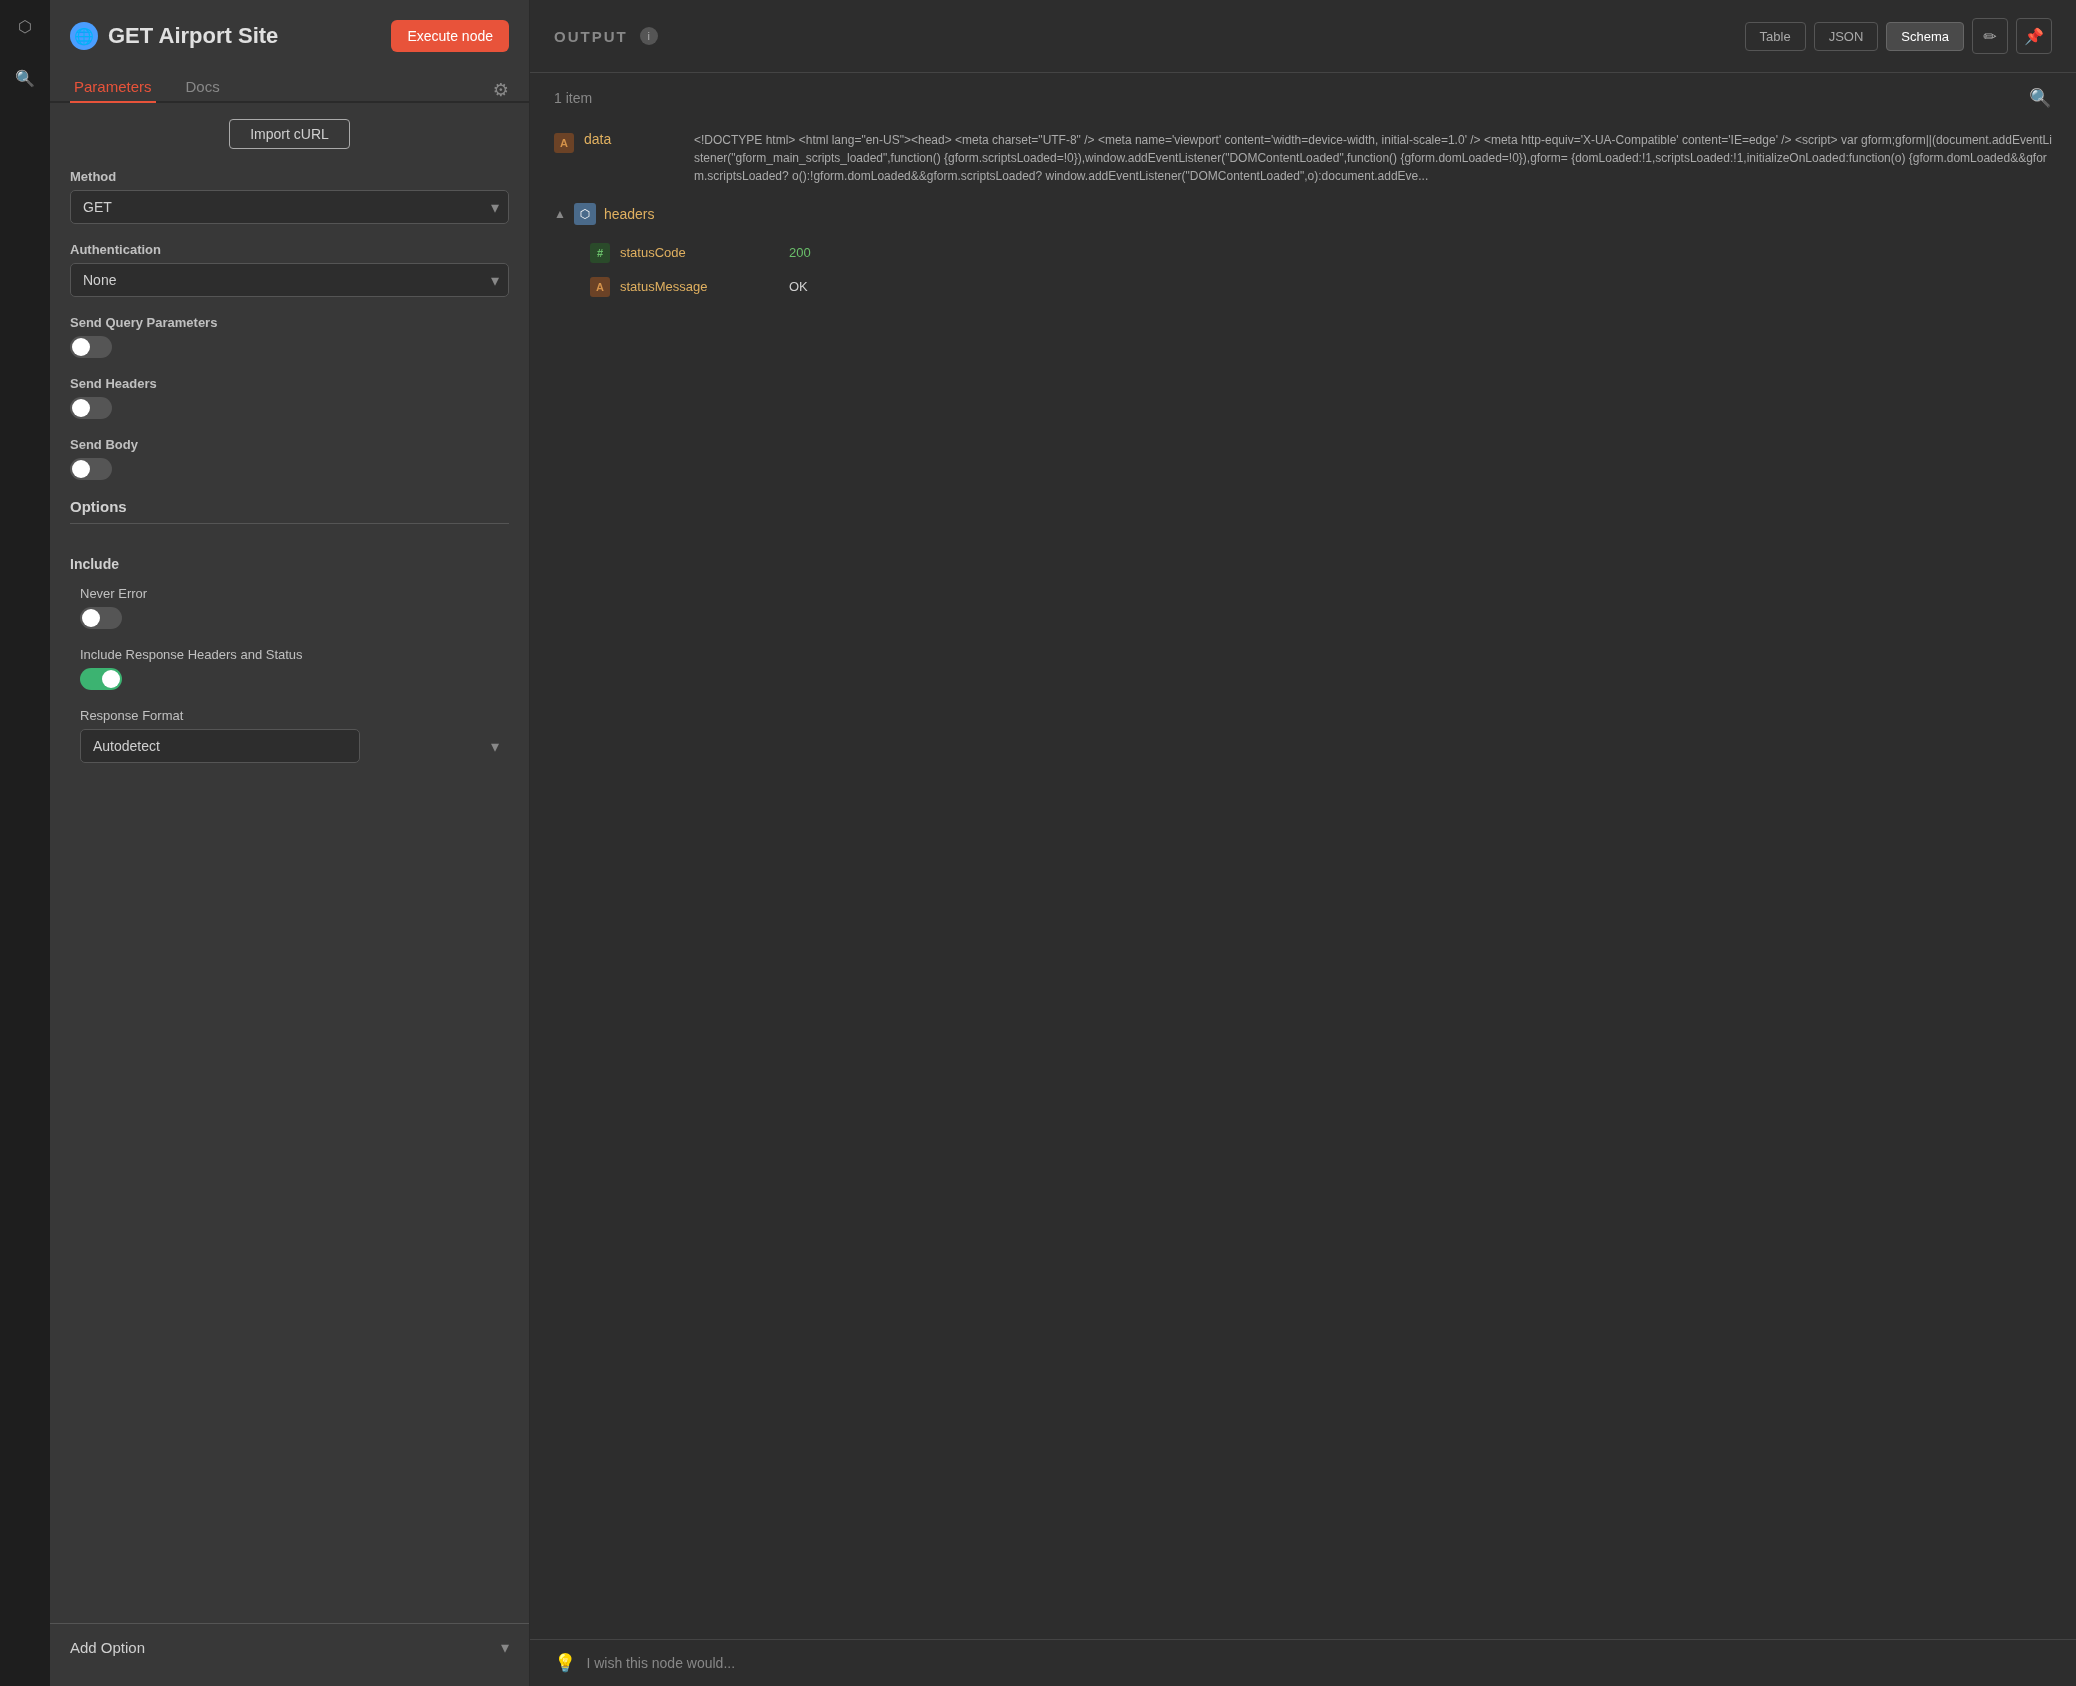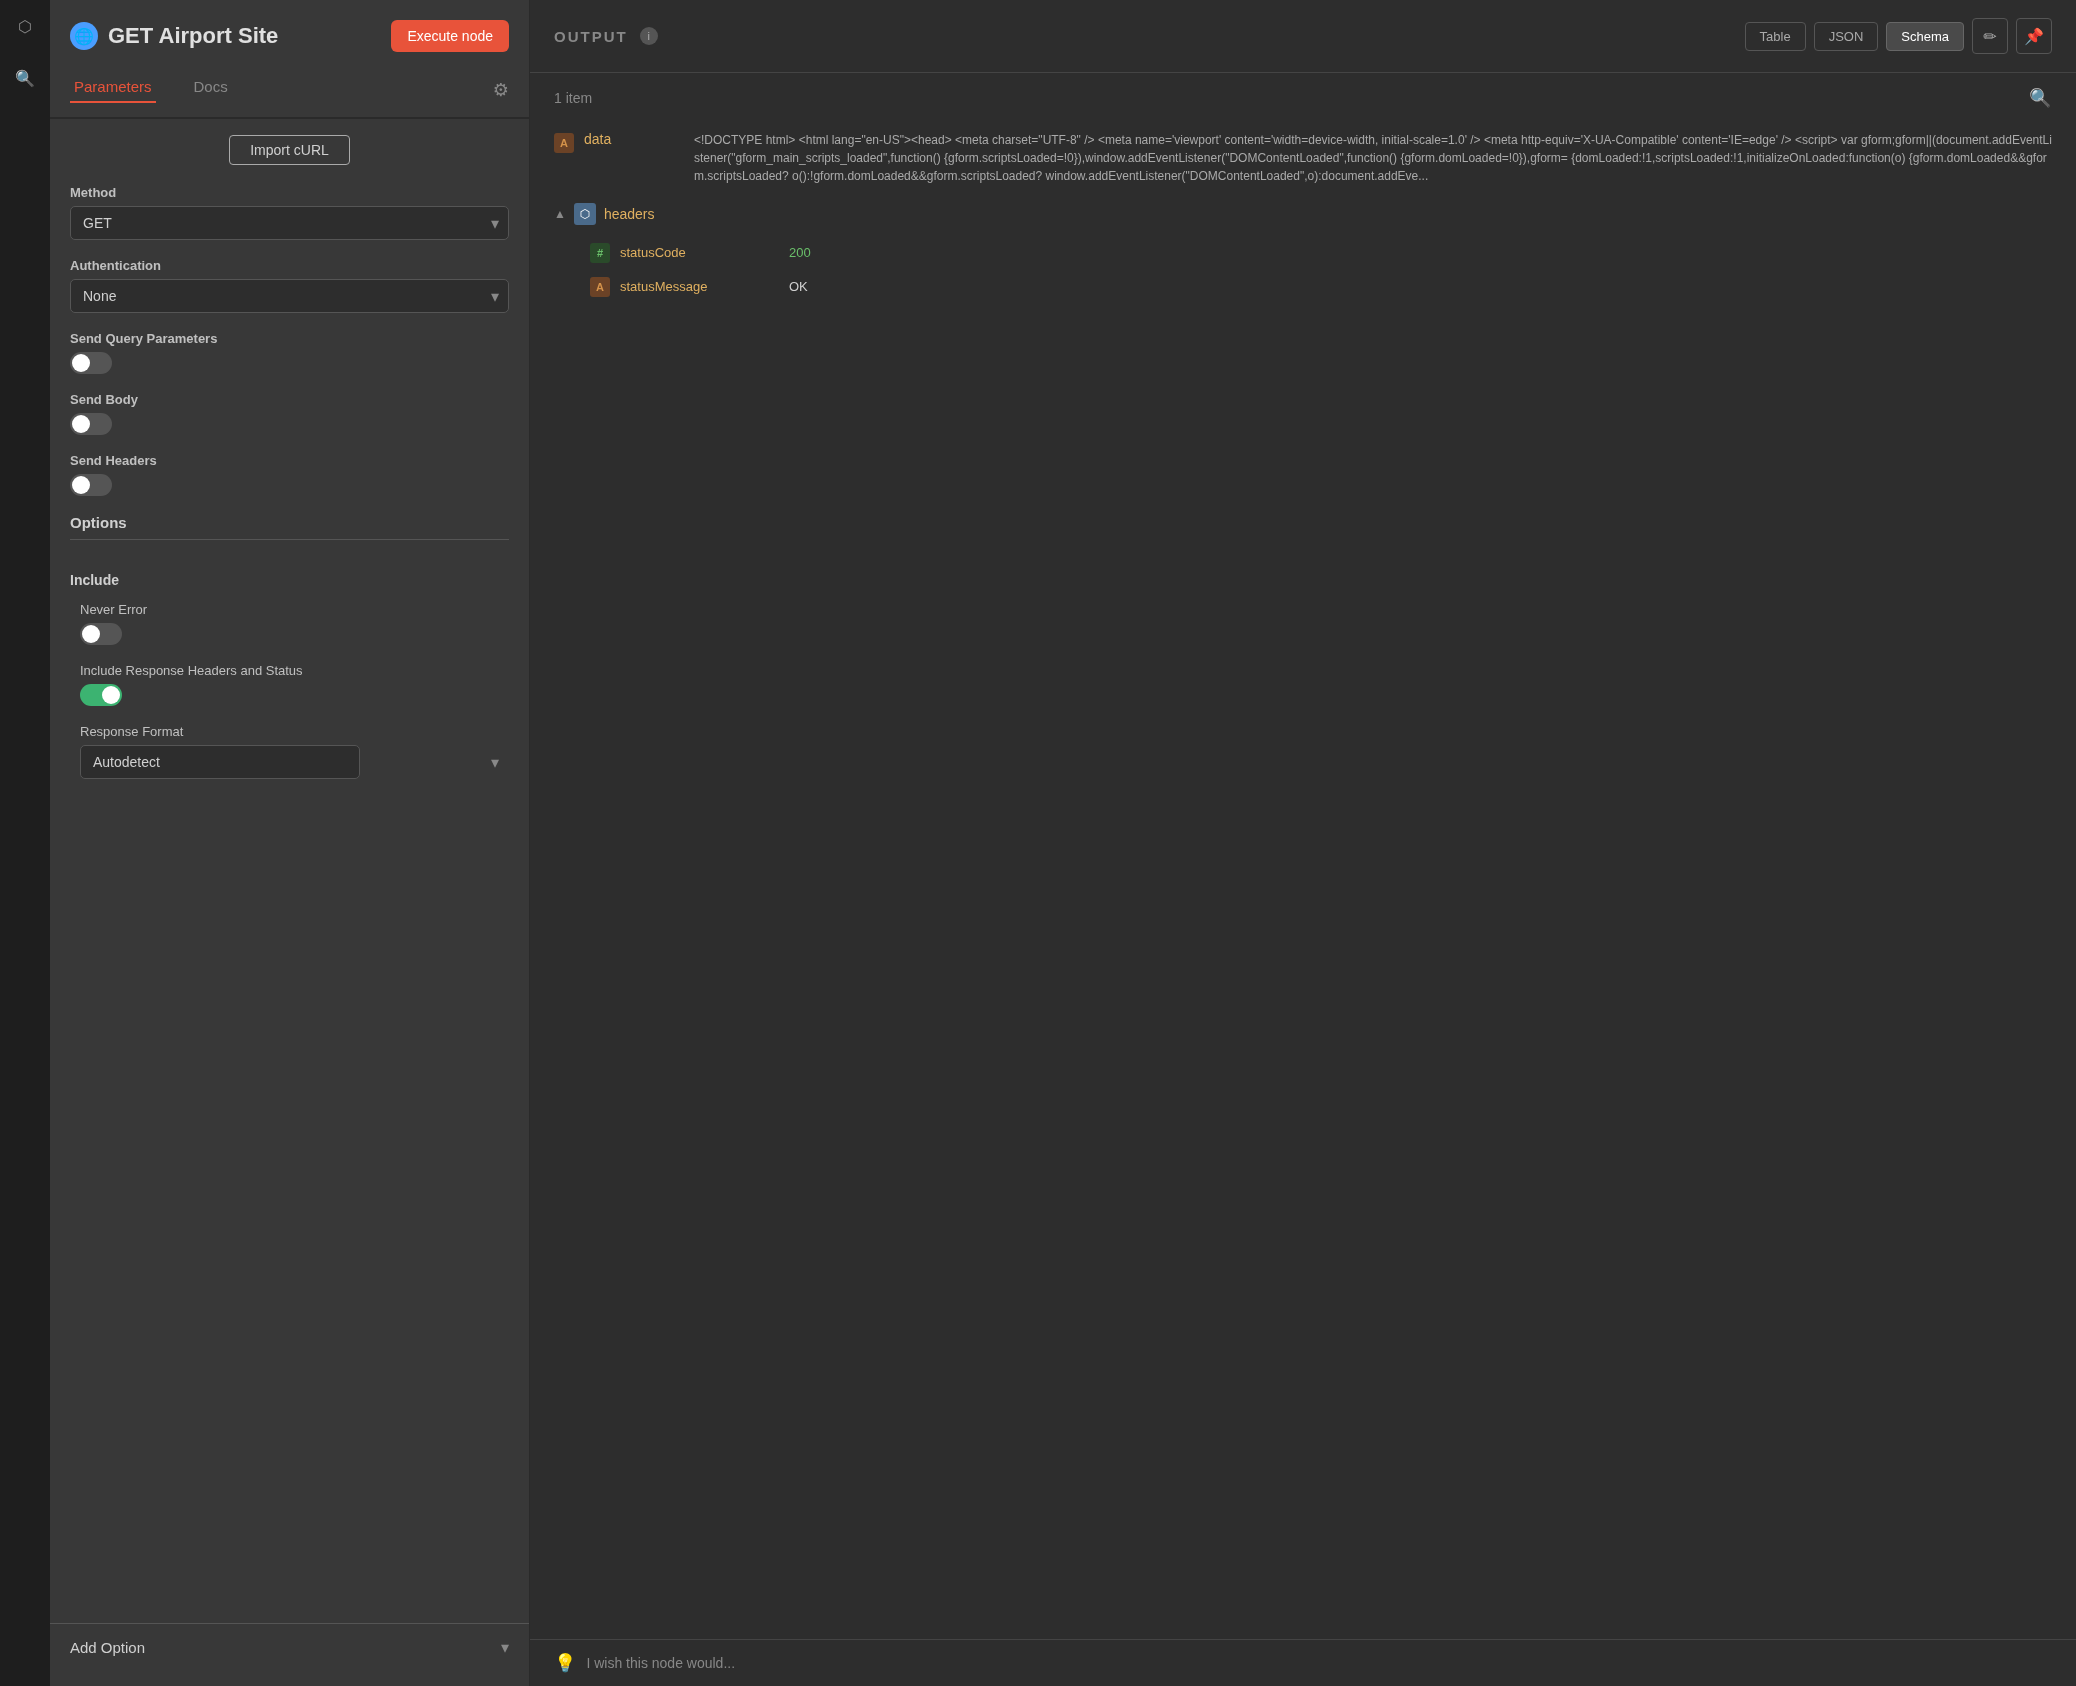--- a/index.html
+++ b/index.html
@@ -89,24 +89,24 @@
       padding: 8px 16px;
       border-radius: 6px;
       font-size: 14px;
       font-weight: 500;
       cursor: pointer;
       white-space: nowrap;
     }
 
     .tab-bar {
       display: flex;
-      padding: 10px 20px 16px 20px;
+      padding: 10px 20px 0 20px;
       border-bottom: 2px solid #2a2a2a;
       margin-top: 10px;
-      gap: 34px;
+      gap: 26px;
       align-items: flex-end;
       flex-shrink: 0;
     }
 
     .tab {
       padding: 6px 4px;
       font-size: 15px;
       cursor: pointer;
       color: #888;
       border-bottom: 2px solid transparent;
@@ -556,30 +556,30 @@
       <div class="field-group">
         <div class="field-label">Send Query Parameters</div>
         <div class="toggle-container">
           <div class="toggle">
             <div class="toggle-knob"></div>
           </div>
         </div>
       </div>
 
       <div class="field-group">
-        <div class="field-label">Send Body</div>
+        <div class="field-label">Send Headers</div>
         <div class="toggle-container">
           <div class="toggle">
             <div class="toggle-knob"></div>
           </div>
         </div>
       </div>
 
       <div class="field-group">
-        <div class="field-label">Send Headers</div>
+        <div class="field-label">Send Body</div>
         <div class="toggle-container">
           <div class="toggle">
             <div class="toggle-knob"></div>
           </div>
         </div>
       </div>
 
       <div class="options-section">
         <div class="options-title">Options</div>
 

